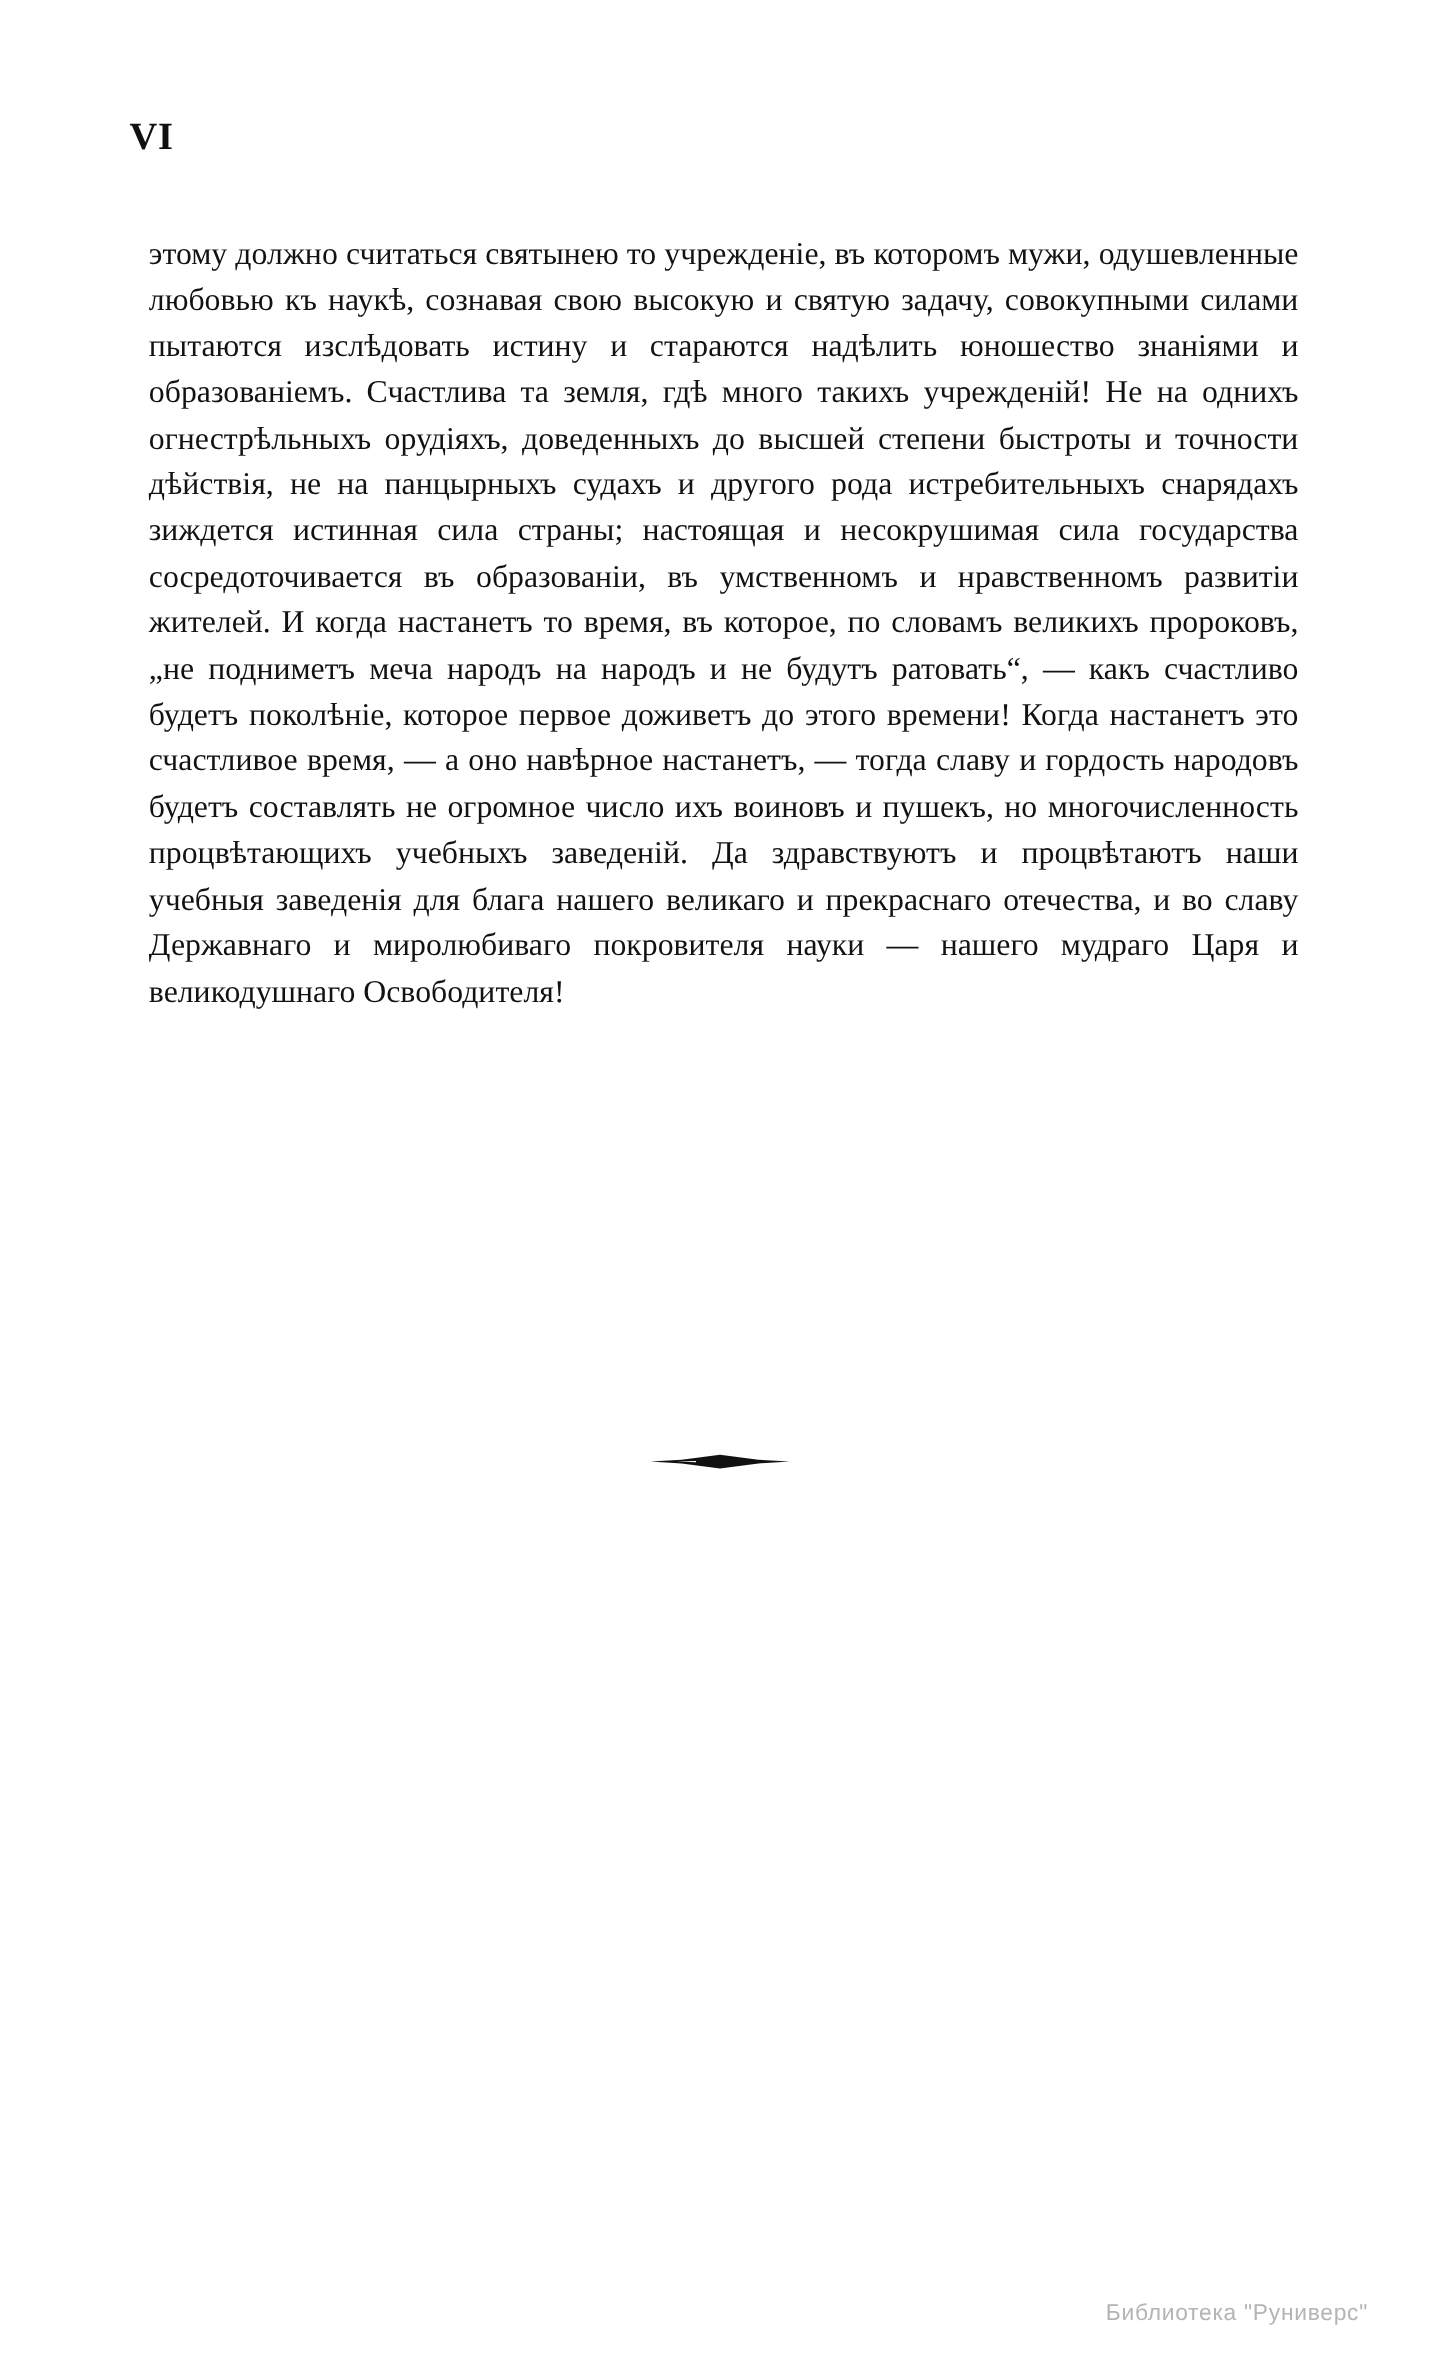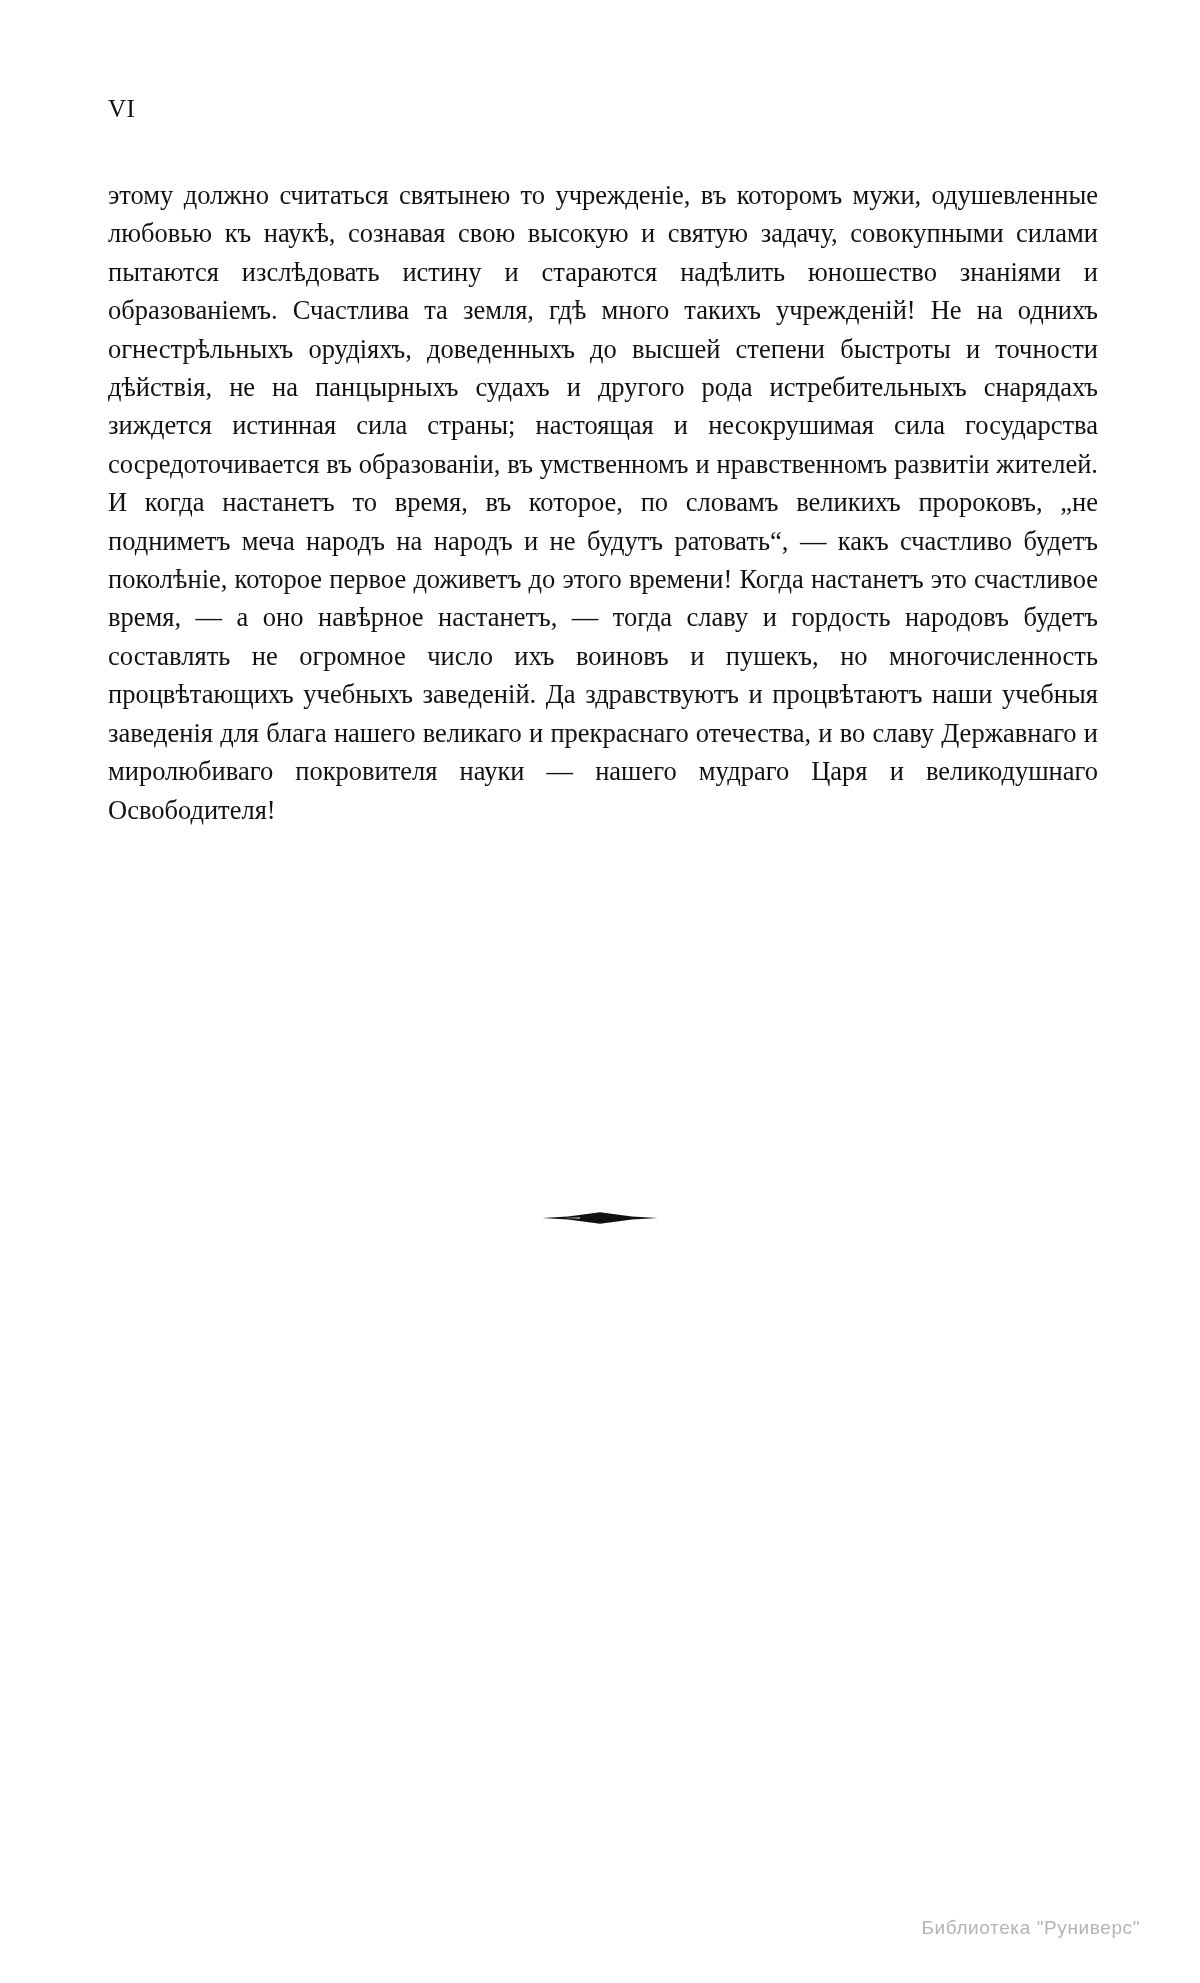--- a/index.html
+++ b/index.html
@@ -20,40 +20,40 @@
     left: 0;
     top: 0;
     width: 1200px;
     height: 1983px;
     background: #ffffff;
   }
   .page-number {
     position: absolute;
     left: 108px;
     top: 95px;
-    font-size: 25px;
-    font-weight: 400;
+    font-size: 32px;
+    font-weight: 700;
     letter-spacing: 0.5px;
     color: #111111;
     font-family: "Liberation Serif", "DejaVu Serif", serif;
   }
   .body-text {
     position: absolute;
     left: 108px;
     top: 176px;
     width: 990px;
     font-size: 26.5px;
     line-height: 38.4px;
     text-align: justify;
     text-justify: inter-word;
     color: #121212;
     font-family: "Liberation Serif", "DejaVu Serif", serif;
   }
   .body-text p {
-    margin: 0;
+    margin: 16px;
     text-indent: 0;
   }
   .ornament {
     position: absolute;
     left: 0;
     top: 1206px;
     width: 1200px;
     height: 24px;
     display: flex;
     align-items: center;

